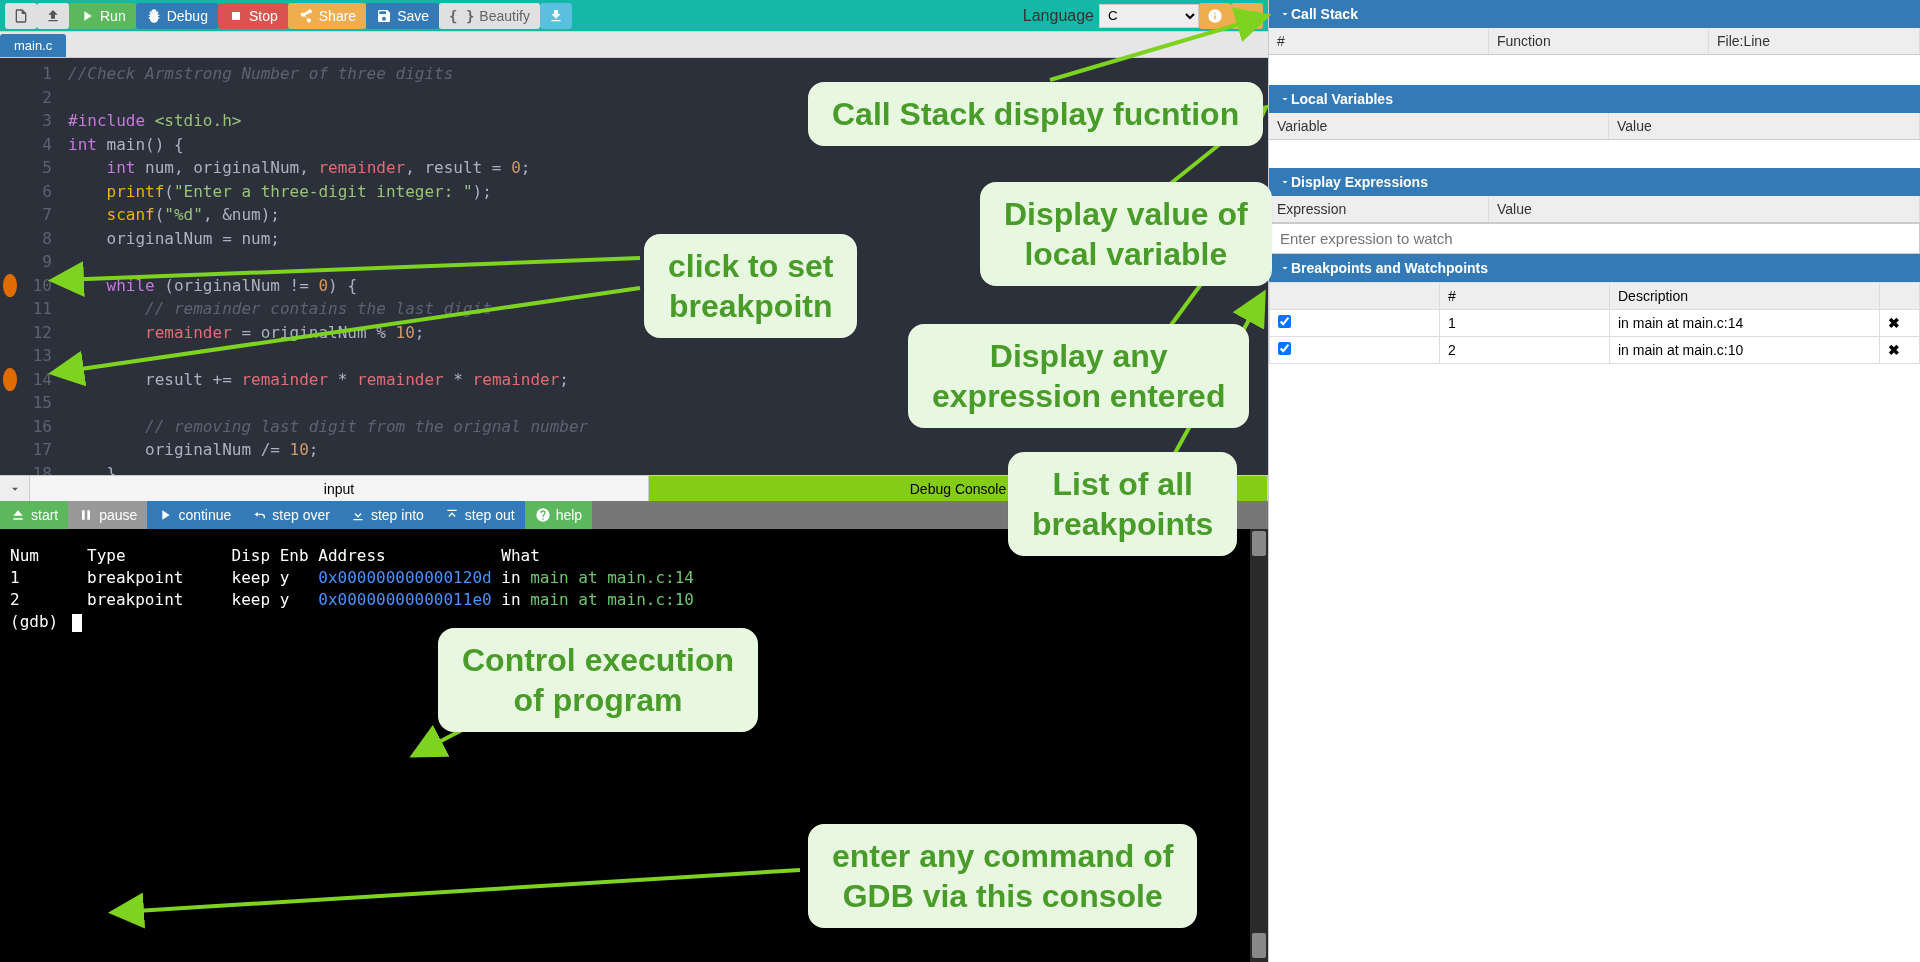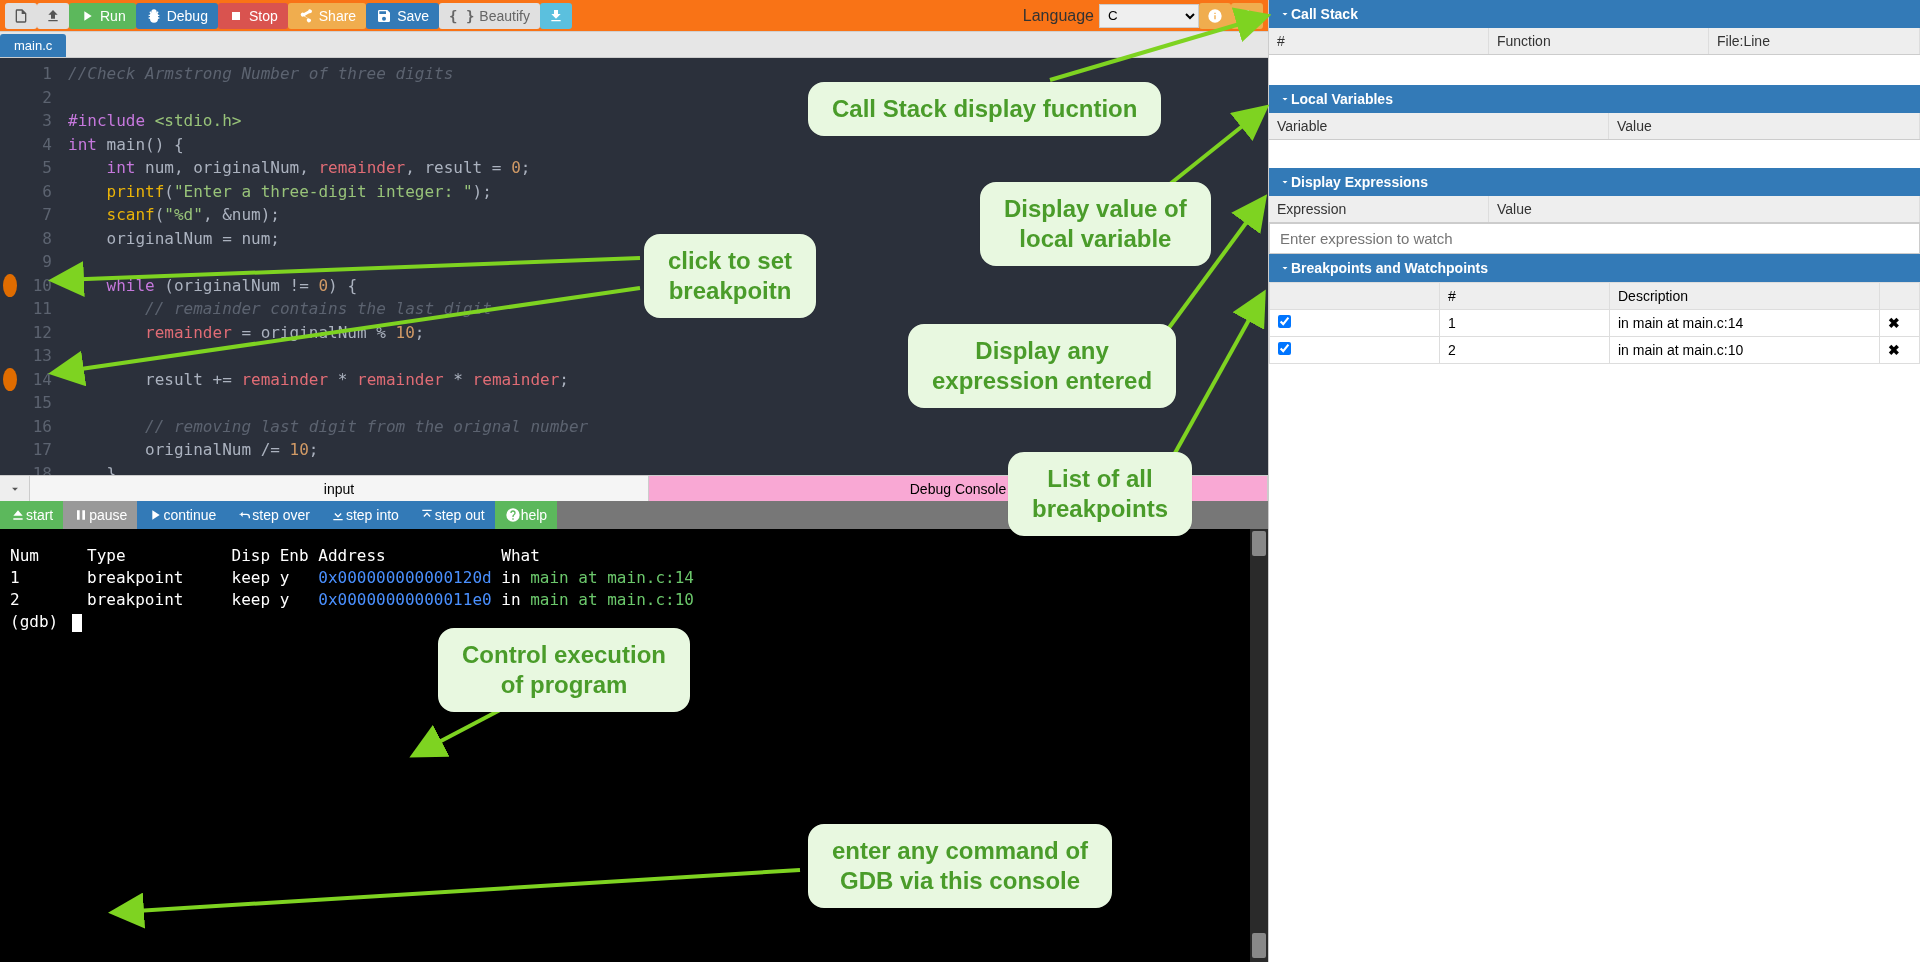--- a/index.html
+++ b/index.html
@@ -3,21 +3,21 @@
 <meta charset="utf-8">
 <style>
   * { box-sizing: border-box; margin: 0; padding: 0; }
   body { font-family: Arial, sans-serif; font-size: 14px; background: #fff; width: 1920px; height: 962px; overflow: hidden; position: relative; }
   
   .container { display: flex; width: 100%; height: 100%; }
   .left-pane { width: 1268px; display: flex; flex-direction: column; }
   .right-pane { width: 652px; display: flex; flex-direction: column; border-left: 1px solid #ccc; }
 
   
-  .toolbar { height: 32px; background: #f97316; display: flex; align-items: center; padding: 2px 5px; border-bottom: 1px solid #d0d0d0; }
+  .toolbar { height: 32px; background: #14b8a6; display: flex; align-items: center; padding: 2px 5px; border-bottom: 1px solid #d0d0d0; }
   .tb-btn { display: inline-flex; align-items: center; gap: 5px; padding: 4px 10px; border-radius: 3px; color: #fff; font-size: 14px; cursor: pointer; height: 26px; }
   .tb-btn.icon-only { padding: 4px 8px; }
   .tb-grey { background: #e0e0e0; color: #555; }
   .tb-green { background: #5cb85c; }
   .tb-blue { background: #337ab7; }
   .tb-red { background: #d9534f; }
   .tb-orange { background: #f0ad4e; }
   .tb-cyan { background: #5bc0de; }
   .toolbar .spacer { flex: 1; }
   .lang-label { font-size: 16px; margin-right: 5px; color: #333; }
@@ -42,25 +42,25 @@
   .c-include { color: #c678dd; }
   .c-incfile { color: #98c379; }
   .c-str { color: #98c379; }
   .c-num { color: #d19a66; }
   .c-func { color: #eab308; }
   .c-var2 { color: #e06c75; }
 
   
   .console-tabs { height: 26px; display: flex; border-top: 1px solid #ccc;}
   .ctab { flex:1; text-align:center; padding: 4px 0; font-size: 14px; border-right:1px solid #ccc; background:#f5f5f5; display:flex; align-items:center; justify-content:center; gap:6px;}
-  .ctab.active { background:#f9a8d4;justify-content:center; }
+  .ctab.active { background:#84cc16;justify-content:center; }
   .chevron-btn { width: 30px; text-align:center; background:#eee; border-right:1px solid #ccc; display:flex; align-items:center; justify-content:center;}
 
   .dbg-toolbar { height: 28px; background: #777; display:flex; align-items:center; gap:0; }
-  .dbg-btn { display:inline-flex; align-items:center; padding: 3px 10px; color:#fff; font-size:14px; height:28px; cursor:pointer;}
+  .dbg-btn { display:inline-flex; align-items:center; gap:5px; padding: 3px 10px; color:#fff; font-size:14px; height:28px; cursor:pointer;}
   .dbg-green { background:#5cb85c; }
   .dbg-grey { background:#999; }
   .dbg-blue { background:#337ab7; }
 
   .terminal { flex:1; min-height: 140px; background:#000; color:#fff; font-family: monospace; font-size:16px; padding: 8px 10px; position:relative; overflow:hidden;}
   .terminal .t-row { white-space: pre; line-height:22px;}
   .t-addr { color:#4a90ff; }
   .t-loc { color:#6bc76b; }
   .t-cursor { display:inline-block; width:10px; height:18px; background:#fff; vertical-align:middle; margin-left:4px;}
   .scrollbar-v { position:absolute; right:0; top:0; bottom:0; width:18px; background:#2a2a2a;}
@@ -71,21 +71,21 @@
   .tbl-head { display:flex; background:#eee; border-bottom:1px solid #ccc; }
   .tbl-head div { padding: 5px 8px; font-size:14px; color:#333; border-right:1px solid #ddd;}
   .tbl-body { background:#fff; min-height: 2px;}
   .expr-input { width:100%; padding:6px 10px; font-size:15px; border:1px solid #ccc; color:#555;}
   .bp-table { width:100%; border-collapse: collapse;}
   .bp-table th, .bp-table td { border:1px solid #ddd; padding:5px 8px; text-align:left; font-size:14px;}
   .bp-table th { background:#eee; font-weight:normal;}
   .x-icon { font-weight:bold; cursor:pointer; }
 
   
-  .annotation { position:absolute; background:#e8f8e0; border:2px solid #e8f8e0; border-radius:16px; padding:10px 22px; color:#4a9c2a; font-size:24px; font-weight:bold; text-align:center; line-height:1.25; box-shadow: 0 0 0 1px rgba(0,0,0,0.02); z-index:50;}
+  .annotation { position:absolute; background:#e8f8e0; border:2px solid #e8f8e0; border-radius:16px; padding:10px 22px; color:#4a9c2a; font-size:32px; font-weight:bold; text-align:center; line-height:1.25; box-shadow: 0 0 0 1px rgba(0,0,0,0.02); z-index:50;}
   .arrow-svg { position:absolute; z-index:49; pointer-events:none;}
 
   svg.chevron { width:12px; height:12px; fill:#fff;}
   svg.chevron-dark { width:14px; height:14px; fill:#555;}
 </style>
 </head>
 <body>
 
 <div class="container">
 

